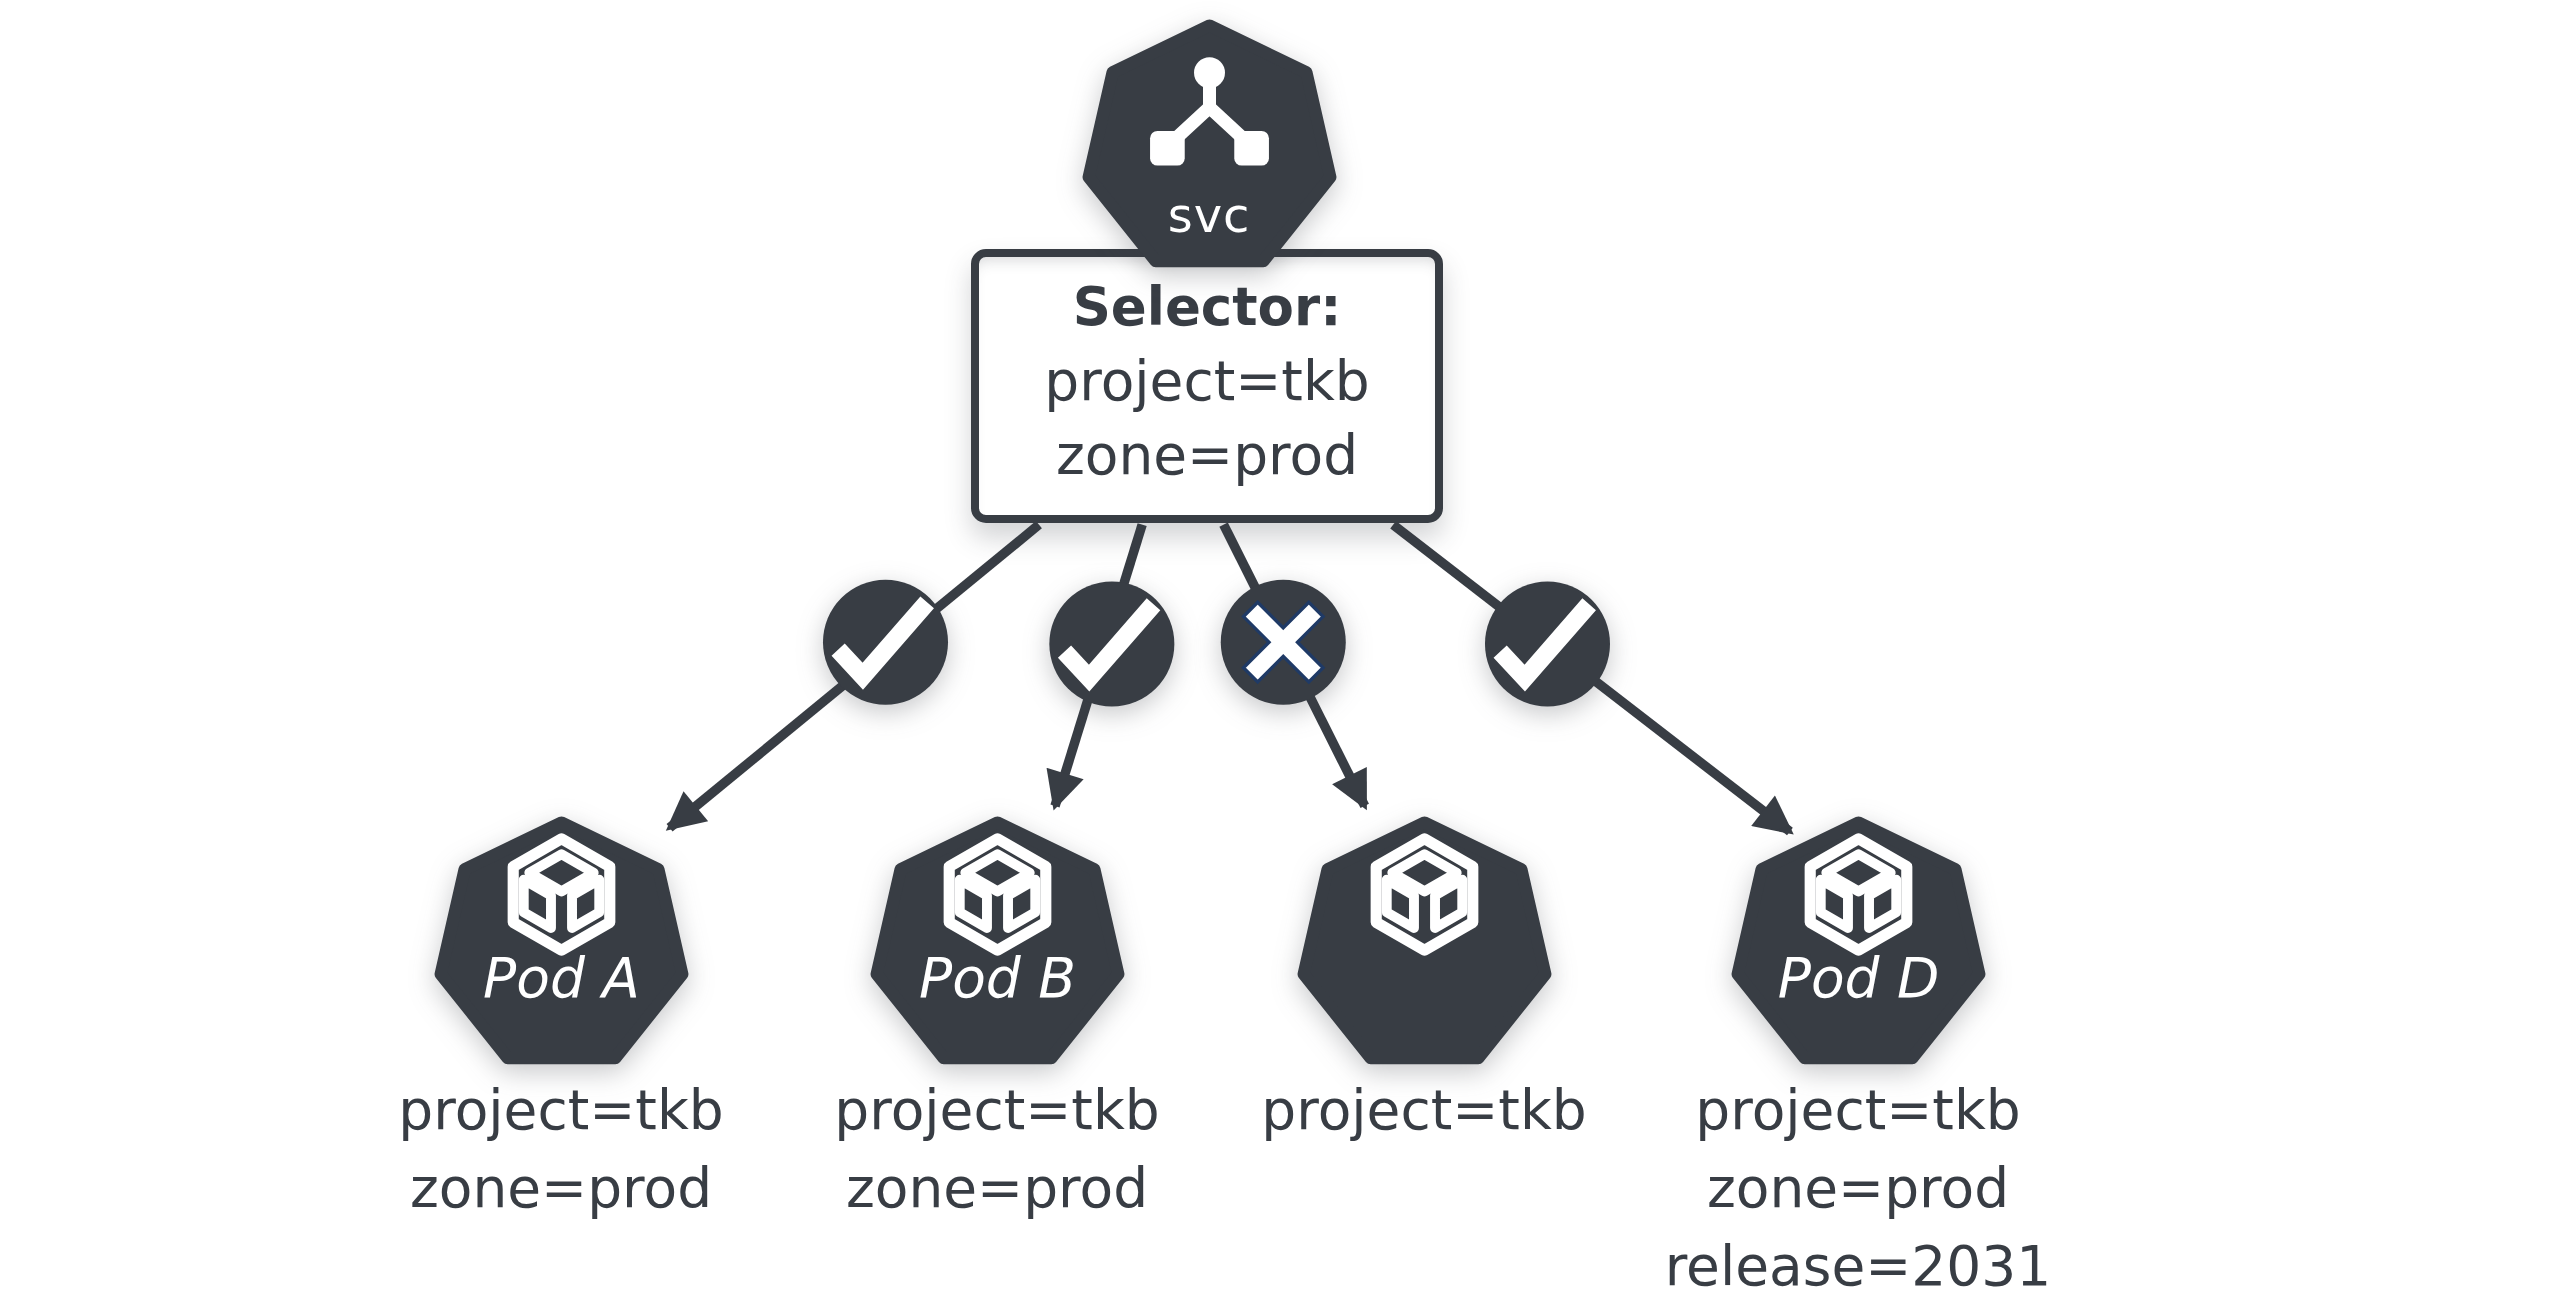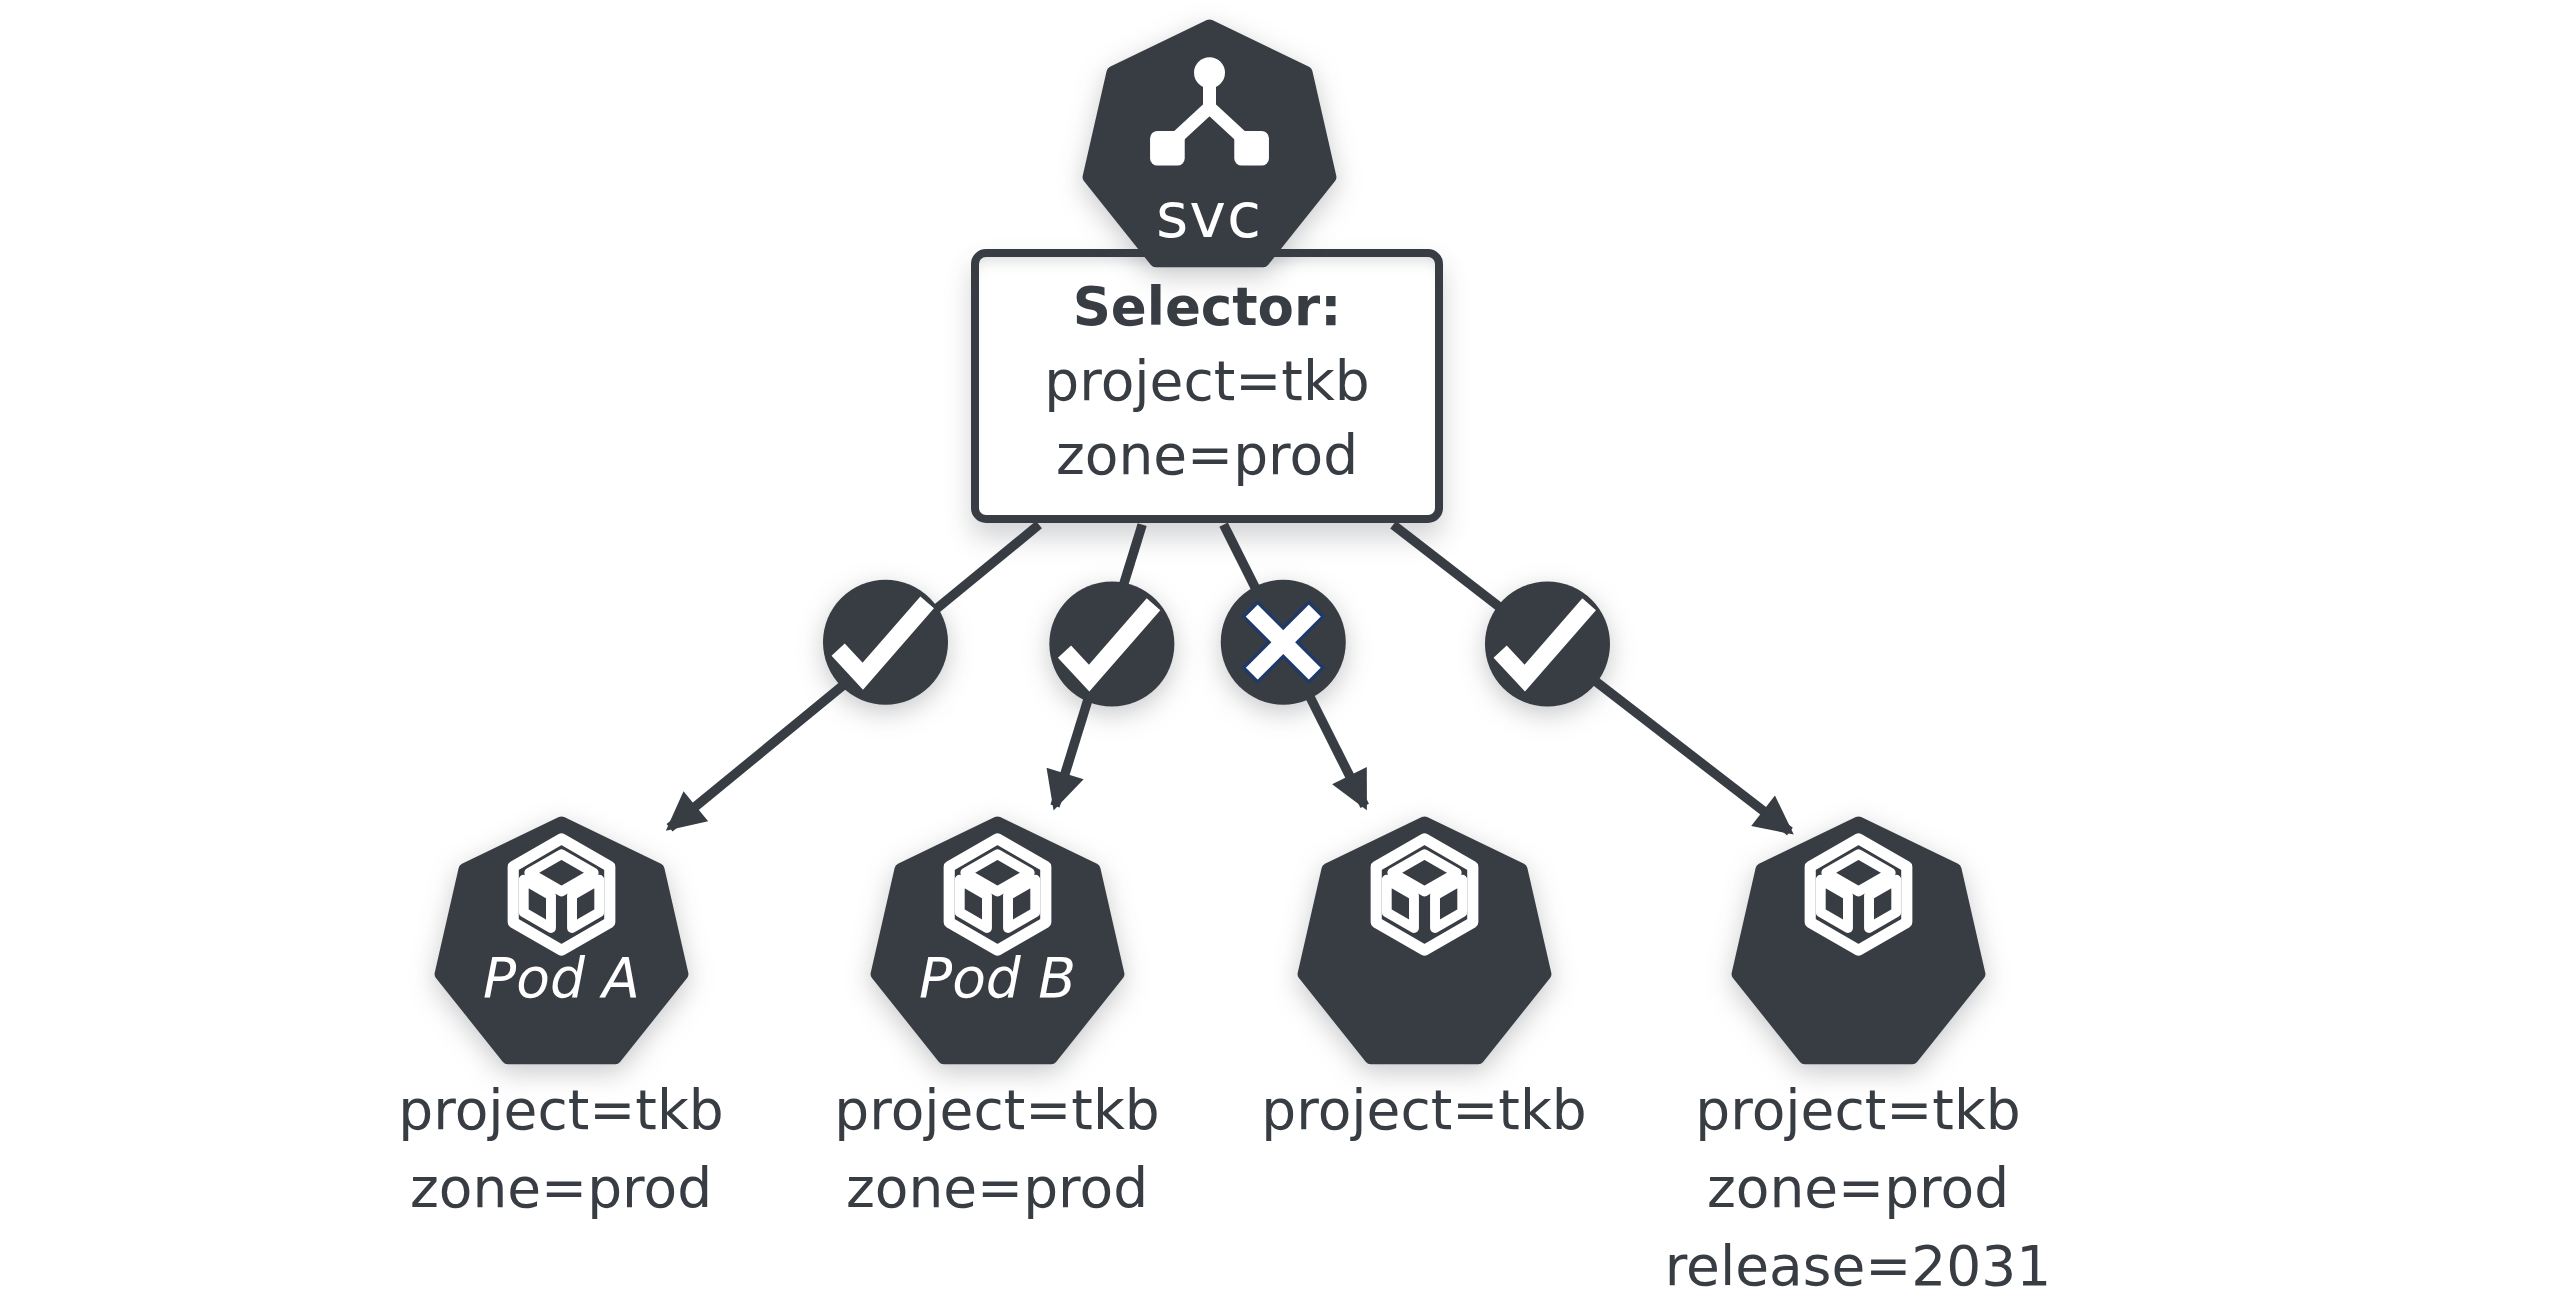--- a/index.html
+++ b/index.html
@@ -35,21 +35,21 @@
     background:#ffffff;border:8.5px solid var(--shape);border-radius:15px;
     box-shadow:0 15px 26.5px rgba(56,61,68,0.22), inset 0 11.4px 15px -9.5px rgba(56,61,68,0.22);
     text-align:center;color:var(--shape);
     padding-top:13.3px;
   }
   .selector-title{font-size:53px;font-weight:700;line-height:74px;}
   .selector-rule{font-size:55px;font-weight:400;line-height:74px;}
 
   
   .t{position:absolute;text-align:center;color:var(--shape);}
-  .svc-label{left:1067px;top:184px;width:284px;font-size:62px;line-height:63px;color:var(--ink-on-shape);letter-spacing:0.9px;}
+  .svc-label{left:1067px;top:184px;width:284px;font-size:48px;line-height:63px;color:var(--ink-on-shape);letter-spacing:0.9px;}
   .pod-name{width:303px;top:939px;font-size:55px;line-height:78px;color:var(--ink-on-shape);font-style:italic;}
   .pod-labels{width:530px;top:1071px;font-size:55px;line-height:78px;}
   .pod-labels div{min-height:0;}
 </style>
 </head>
 <body>
 
 <div class="canvas">
 
   <svg class="layer" width="2576" height="1307" viewBox="0 0 2720 1380">
@@ -151,20 +151,21 @@
 
   <svg class="layer soft-shadow" style="left:1726px;top:814px" width="265" height="265" viewBox="-7 -7 214 214">
     <polygon class="hept" points="100,0 178.2,37.7 197.5,122.3 143.4,190.1 56.6,190.1 2.5,122.3 21.8,37.7"></polygon>
     <g>
       <path class="icon-stroke" style="stroke-width:9" d="M100 13 L139 35.5 L139 80.5 L100 103 L61 80.5 L61 35.5 Z"></path>
       <path class="icon-stroke" style="stroke-width:8" d="M100 25.5 L126 40.5 L100 55.5 L74 40.5 Z"></path>
       <path class="icon-stroke" style="stroke-width:8" d="M69.5 46 L91.5 58.7 L91.5 85 L69.5 72.3 Z"></path>
       <path class="icon-stroke" style="stroke-width:8" d="M130.5 46 L108.5 58.7 L108.5 85 L130.5 72.3 Z"></path>
     </g>
   </svg>
+  <div class="t pod-name" style="left:1707px">Pod D</div>
   <div class="t pod-labels" style="left:1593px">
     <div>project=tkb</div>
     <div>zone=prod</div>
     <div>release=2031</div>
   </div>
 
 </div>
 
 
 </body></html>

